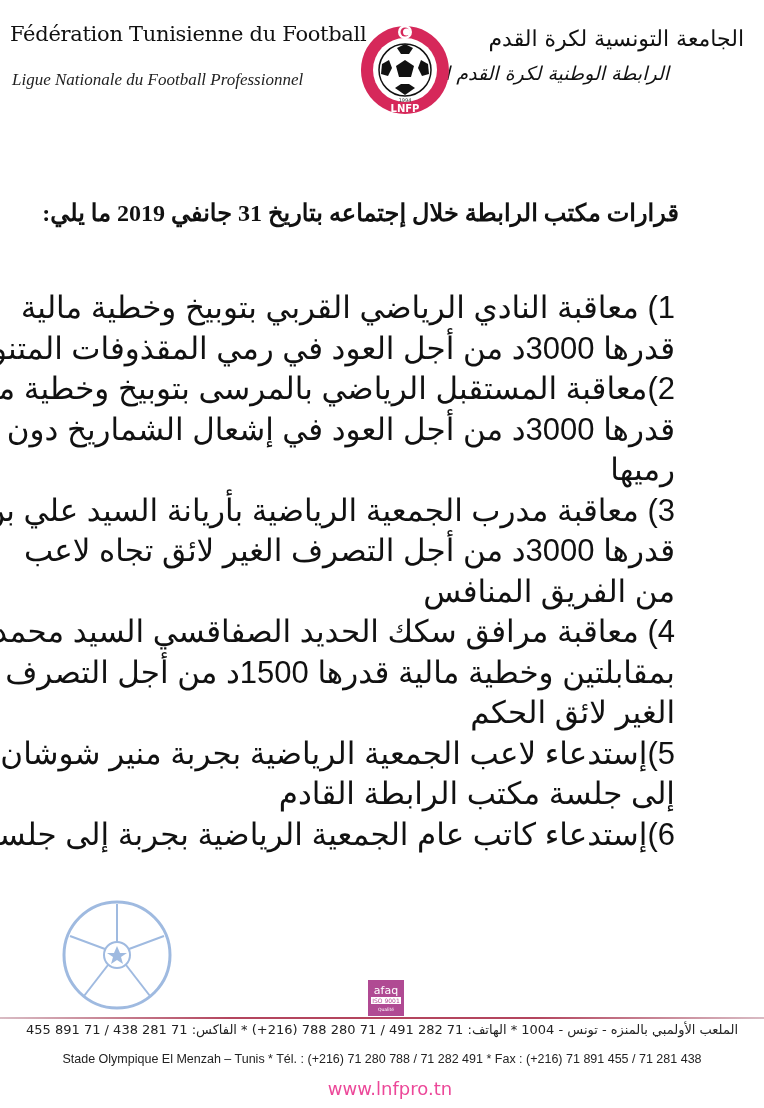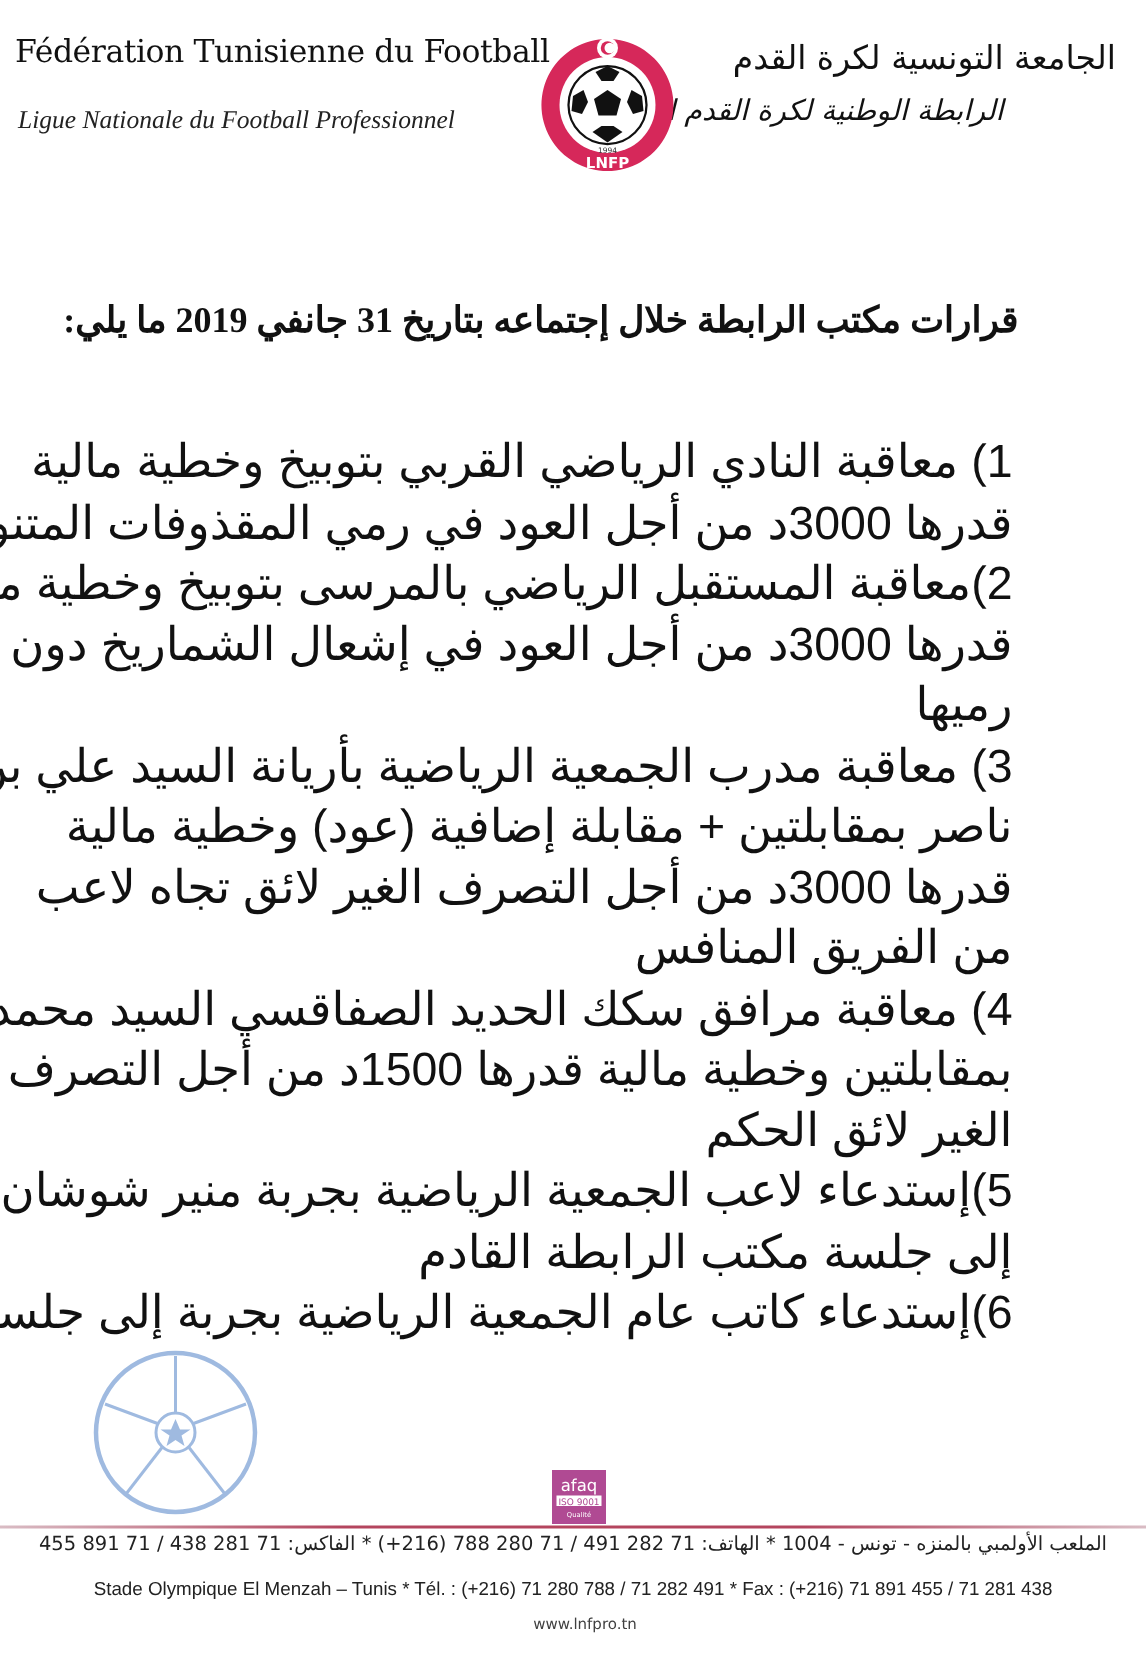--- a/index.html
+++ b/index.html
@@ -45,21 +45,21 @@
     .foot-ar {
       position: absolute; left: 0; right: 0; top: 1022px; text-align: center; direction: rtl;
       font-family: "DejaVu Sans", sans-serif; font-size: 13px; white-space: nowrap; color: #222;
     }
     .foot-fr {
       position: absolute; left: 0; right: 0; top: 1052px; text-align: center;
       font-family: Liberation Sans, sans-serif; font-size: 12.5px; white-space: nowrap; color: #222;
     }
     .foot-web {
       position: absolute; left: 16px; right: 0; top: 1078px; text-align: center;
-      font-family: "DejaVu Sans", sans-serif; font-size: 10px; color: #404040;
+      font-family: "DejaVu Sans", sans-serif; font-size: 18px; color: #ec4899;
     }
   </style>
 </head>
 <body>
 
 <div>
   <div class="hdr-fr-1">Fédération Tunisienne du Football</div>
   <div class="hdr-fr-2">Ligue Nationale du Football Professionnel</div>
   <div class="hdr-ar-1">الجامعة التونسية لكرة القدم</div>
   <div class="hdr-ar-2">الرابطة الوطنية لكرة القدم المحترفة</div>
@@ -88,21 +88,20 @@
     <span class="line">1) معاقبة النادي الرياضي القربي  بتوبيخ وخطية مالية</span>
     <span class="line">قدرها 3000د من أجل العود في رمي المقذوفات المتنوعة</span>
   </div>
   <div>
     <span class="line">2)معاقبة المستقبل الرياضي بالمرسى بتوبيخ وخطية مالية</span>
     <span class="line">قدرها 3000د من أجل العود في إشعال الشماريخ دون</span>
     <span class="line">رميها</span>
   </div>
   <div>
     <span class="line">3) معاقبة مدرب الجمعية الرياضية بأريانة  السيد علي بن</span>
-    <span class="line">ناصر بمقابلتين + مقابلة إضافية (عود) وخطية مالية</span>
     <span class="line">قدرها 3000د من أجل التصرف الغير لائق تجاه لاعب</span>
     <span class="line">من الفريق المنافس</span>
   </div>
   <div>
     <span class="line">4) معاقبة مرافق سكك الحديد الصفاقسي  السيد محمد قلال</span>
     <span class="line">بمقابلتين وخطية مالية قدرها 1500د من أجل التصرف</span>
     <span class="line">الغير  لائق الحكم</span>
   </div>
   <div>
     <span class="line">5)إستدعاء لاعب الجمعية الرياضية بجربة منير شوشان</span>

